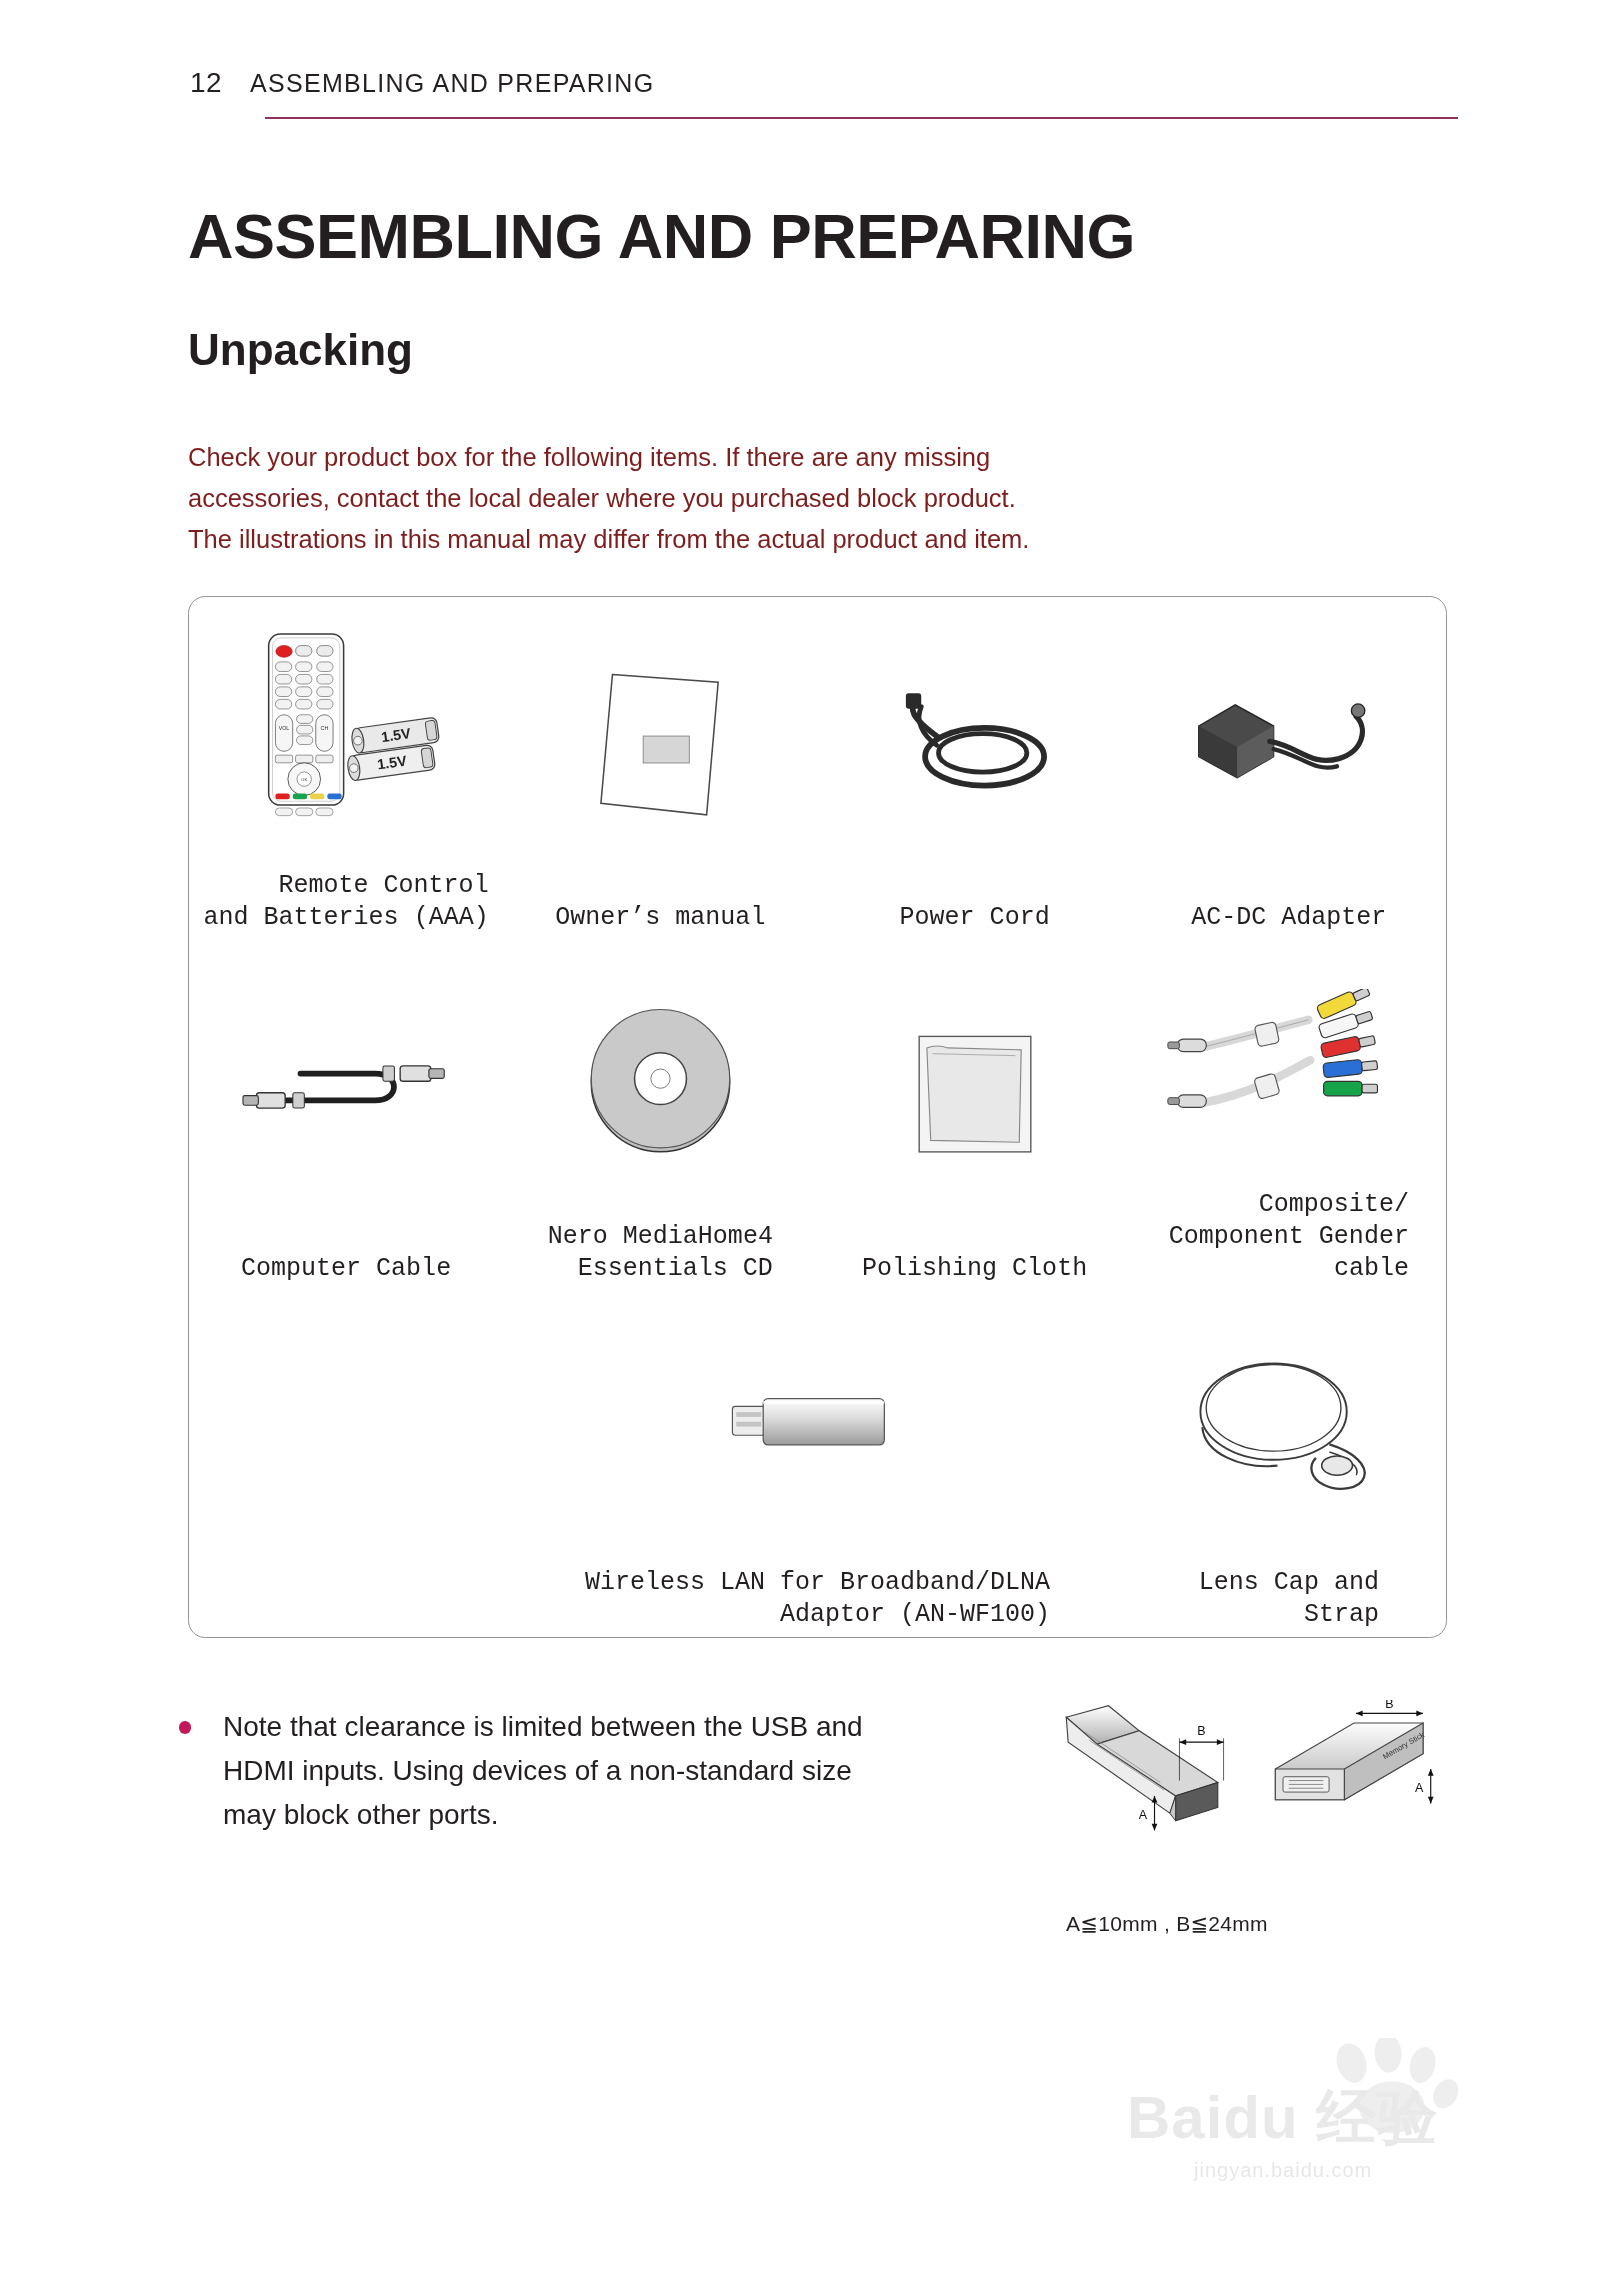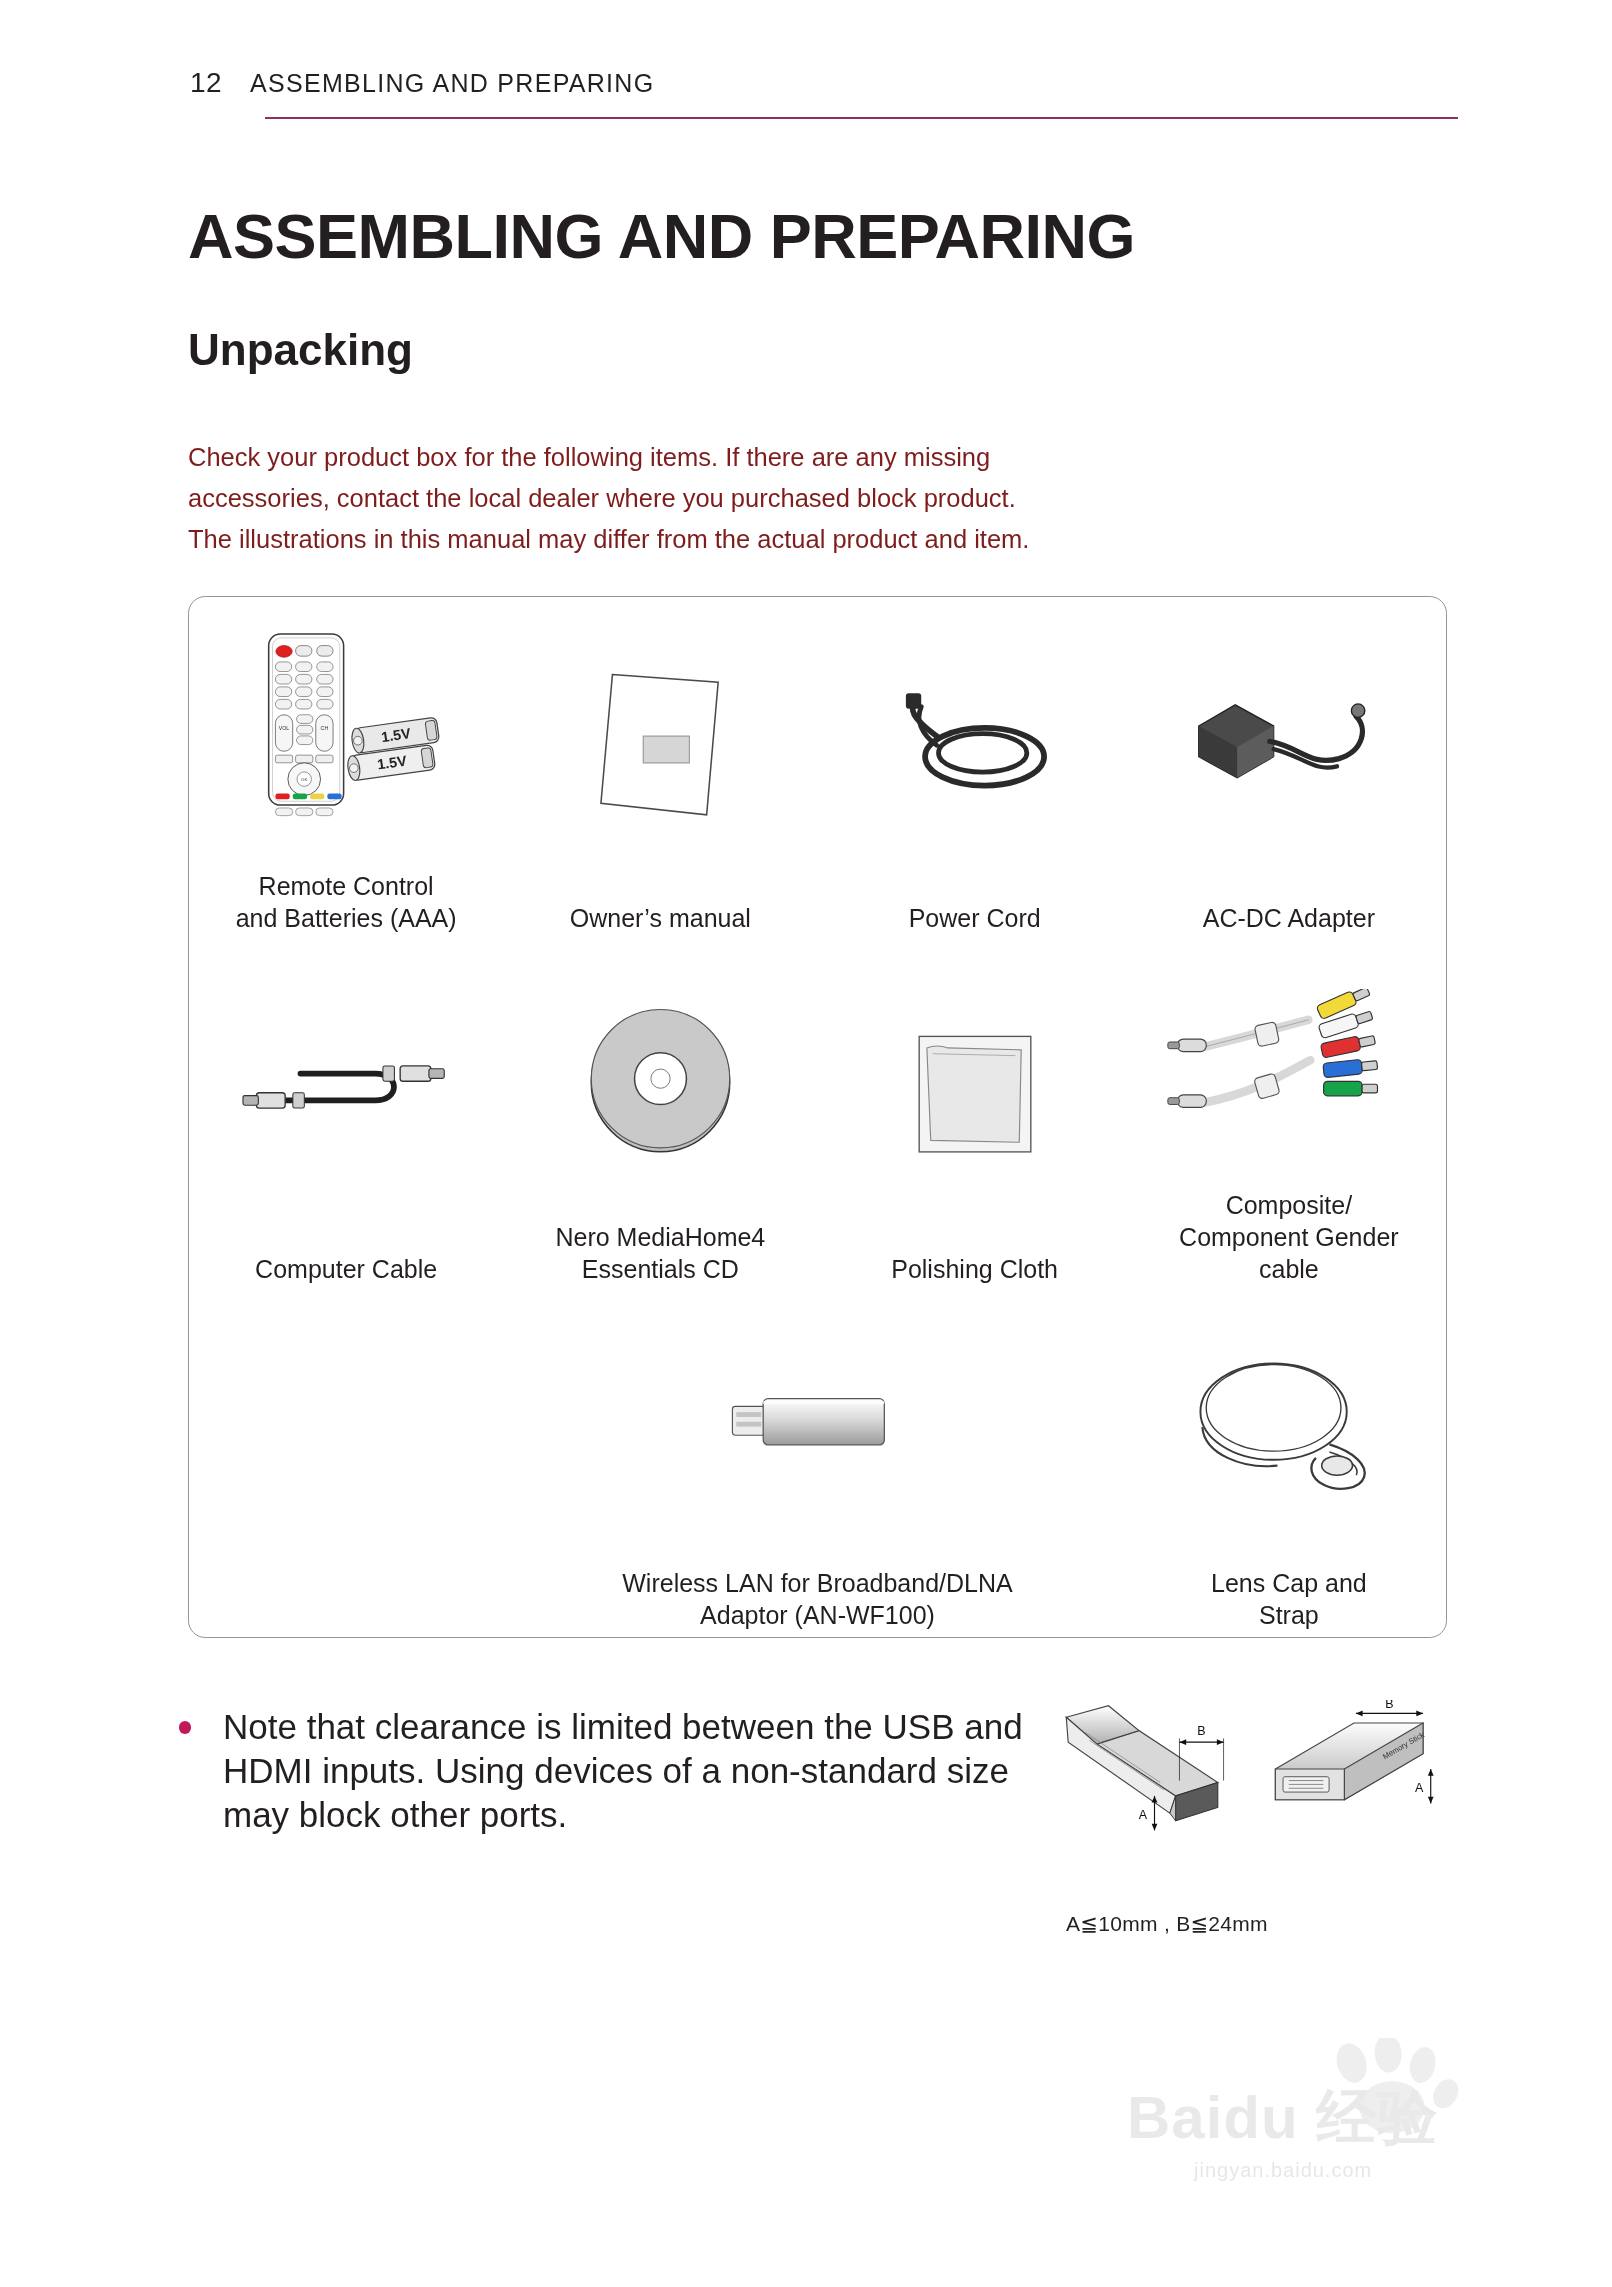--- a/index.html
+++ b/index.html
@@ -107,24 +107,25 @@
     flex: 1 1 auto;
     width: 100%;
     display: flex;
     align-items: center;
     justify-content: center;
     min-height: 0;
   }
   .caption {
     font-size: 25px;
     line-height: 32px;
-    text-align: center;
+    text-align: right;
     color: #231f20;
     padding: 0 5.8px 5.8px 5.8px;
     white-space: pre-line;
+    font-family: Liberation Mono, monospace;
   }
   .cell.r1 .caption { padding-bottom: 9.6px; }
 
   
   .note-row {
     position: absolute;
     left: 173px;
     top: 1705px;
     width: 1278px;
   }
@@ -135,21 +136,21 @@
     width: 12.5px;
     height: 12.5px;
     border-radius: 50%;
     background: #c2185b;
   }
   .note-text {
     position: absolute;
     left: 50px;
     top: 0;
     width: 730px;
-    font-size: 35px;
+    font-size: 28px;
     line-height: 44px;
     color: #231f20;
   }
   .note-text div { white-space: nowrap; }
 
   .dim-caption {
     position: absolute;
     left: 1066px;
     top: 1912px;
     font-size: 21px;

